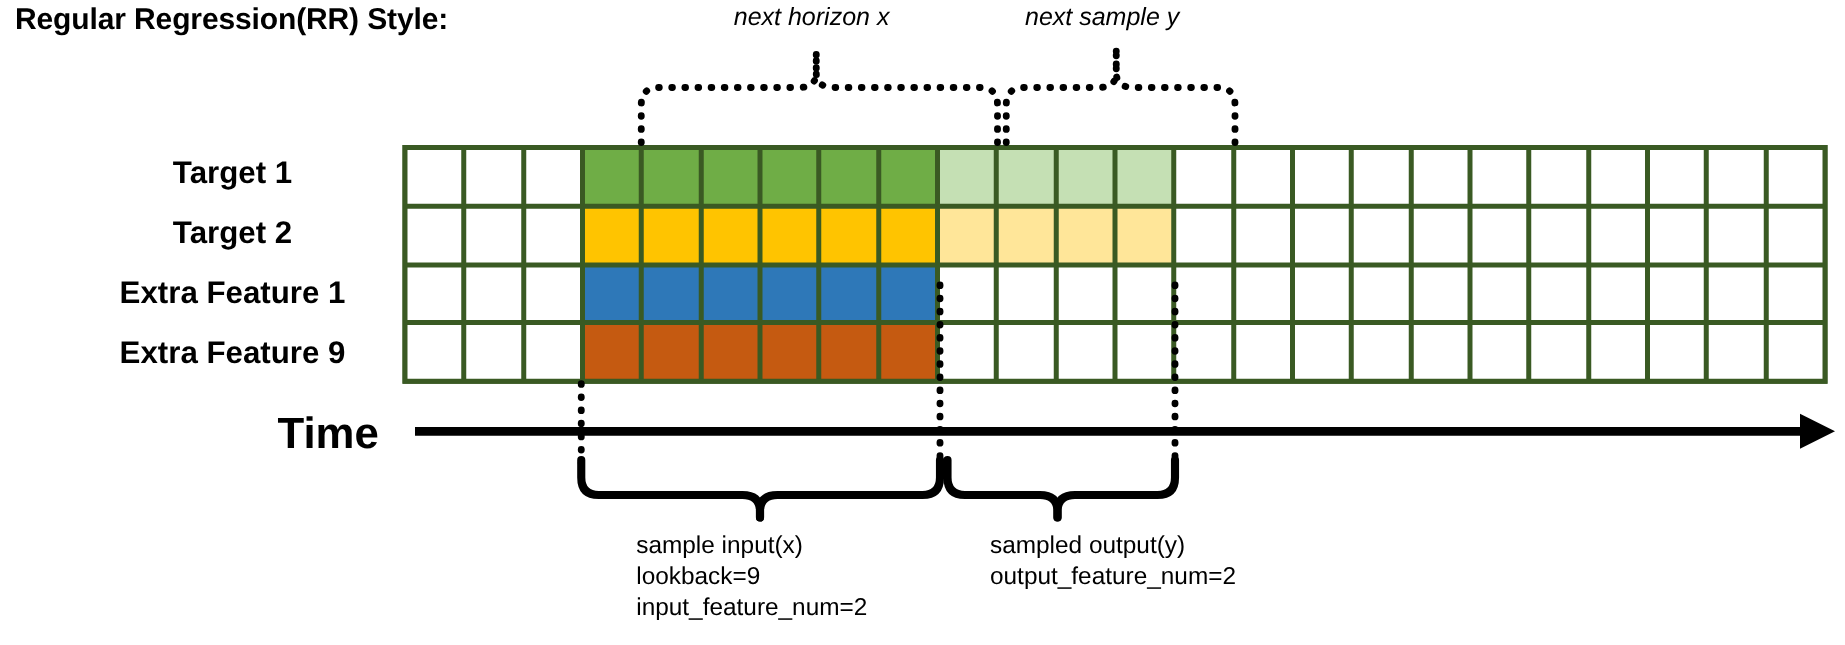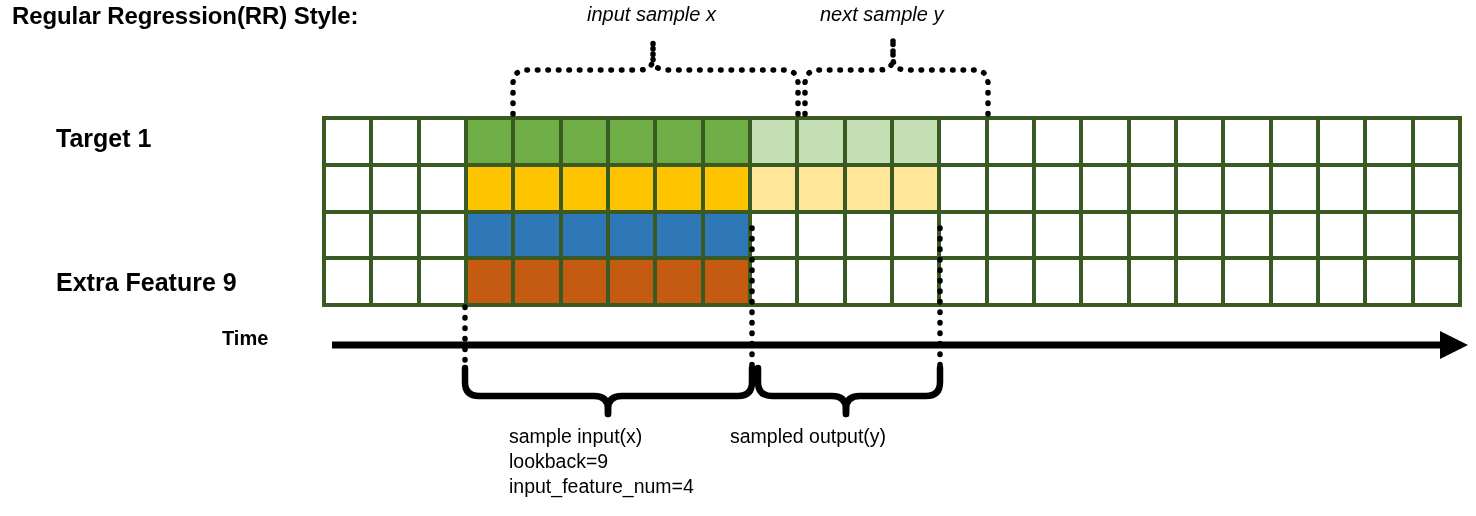--- a/index.html
+++ b/index.html
@@ -28,21 +28,21 @@
     font-weight: 700;
     letter-spacing: -0.1px;
     color: #000;
     white-space: nowrap;
   }
 
   
   .row-label {
     right: 1160px;
     width: 260px;
-    text-align: left;
+    text-align: center;
     font-size: 25px;
     font-weight: 700;
     white-space: nowrap;
     color: #000;
     line-height: 1;
   }
 
   
   #grid {
     left: 322px;
@@ -64,56 +64,58 @@
     font-size: 20px;
     font-style: italic;
     white-space: nowrap;
     color: #000;
   }
 
   
   #time-label {
     left: 222px;
     top: 327px;
-    font-size: 20px;
+    font-size: 35px;
     font-weight: 700;
     color: #000;
     white-space: nowrap;
     text-align: right;
   }
 
   
   .caption {
     font-size: 19.5px;
     line-height: 25px;
     white-space: nowrap;
     color: #000;
   }
   #caption-x { left: 509px; top: 424px; }
-  #caption-y { left: 730px; top: 424px; }
+  #caption-y { left: 792px; top: 424px; }
 
   svg.overlay {
     position: absolute;
     left: 0; top: 0;
     width: 1476px;
     height: 516px;
     pointer-events: none;
   }
 </style>
 </head>
 <body>
 
 <div id="canvas">
 
   <div class="abs" id="title">Regular Regression(RR) Style:</div>
 
-  <div class="abs top-note" style="left:587px; top:3px;">input sample x</div>
+  <div class="abs top-note" style="left:587px; top:3px;">next horizon x</div>
   <div class="abs top-note" style="left:820px; top:3px;">next sample y</div>
 
   <div class="abs row-label" style="top:126px;">Target 1</div>
+  <div class="abs row-label" style="top:174px;">Target 2</div>
+  <div class="abs row-label" style="top:222px;">Extra Feature 1</div>
   <div class="abs row-label" style="top:270px;">Extra Feature 9</div>
 
   <div class="abs" id="grid">
       <div class="cell" style="background: rgb(255, 255, 255);"></div>
       <div class="cell" style="background: rgb(255, 255, 255);"></div>
       <div class="cell" style="background: rgb(255, 255, 255);"></div>
       <div class="cell" style="background: rgb(111, 173, 70);"></div>
       <div class="cell" style="background: rgb(111, 173, 70);"></div>
       <div class="cell" style="background: rgb(111, 173, 70);"></div>
       <div class="cell" style="background: rgb(111, 173, 70);"></div>
@@ -206,24 +208,25 @@
       <div class="cell" style="background: rgb(255, 255, 255);"></div>
       <div class="cell" style="background: rgb(255, 255, 255);"></div>
       <div class="cell" style="background: rgb(255, 255, 255);"></div>
     </div>
 
   <div class="abs" id="time-label">Time</div>
 
   <div class="abs caption" id="caption-x">
     <div>sample input(x)</div>
     <div>lookback=9</div>
-    <div>input_feature_num=4</div>
+    <div>input_feature_num=2</div>
   </div>
   <div class="abs caption" id="caption-y">
     <div>sampled output(y)</div>
+    <div>output_feature_num=2</div>
   </div>
 
   <svg class="overlay" viewBox="0 0 1476 516">
 
     <g fill="none" stroke="#000000" stroke-width="5.5" stroke-linecap="round" stroke-dasharray="0.5 10">
       <path d="M 513,114 L 513,84 Q 513,70 527,70 L 639,70 Q 653,70 653,58 L 653,41"></path>
       <path d="M 798,114 L 798,84 Q 798,70 784,70 L 667,70 Q 653,70 653,58 L 653,41"></path>
     </g>
 
     <g fill="none" stroke="#000000" stroke-width="5.5" stroke-linecap="round" stroke-dasharray="0.5 10">

